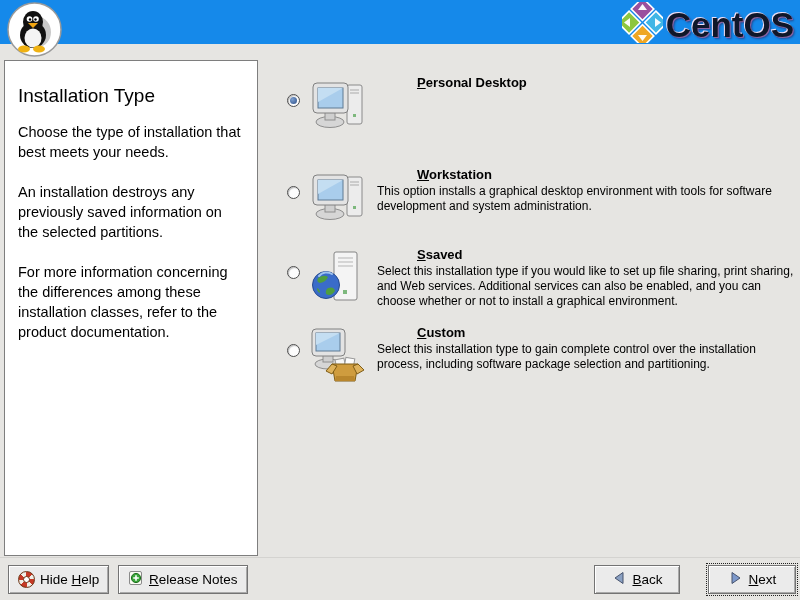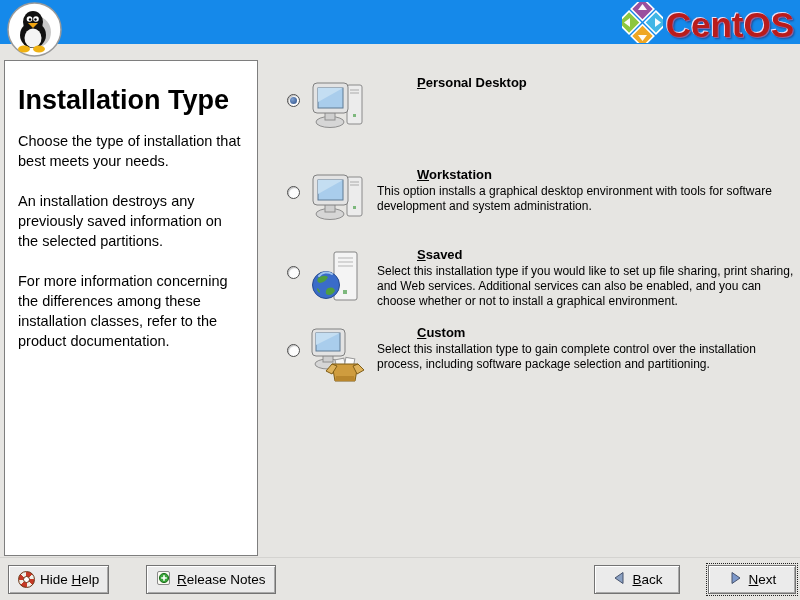--- a/index.html
+++ b/index.html
@@ -7,30 +7,30 @@
   body {
     font-family:"Liberation Sans","DejaVu Sans",sans-serif;
     background:#e6e5e2; color:#000; position:relative;
   }
 
   
   .header-bar { position:absolute; left:0; top:0; width:800px; height:44px; background:#1589ea; }
   .tux-badge { position:absolute; left:7px; top:2px; width:55px; height:55px; z-index:5; }
   .brand { position:absolute; right:6px; top:2px; display:flex; align-items:center; gap:3px; z-index:5; }
   .brand-word {
-    font-size:35px; font-weight:bold; letter-spacing:0px; color:#b91c1c;
+    font-size:35px; font-weight:bold; letter-spacing:0px; color:#0f172a;
     text-shadow:-1px -1px 0 #efe0f6, 1px 1px 0 #8a63a2, 2px 2px 2px rgba(40,10,60,.45);
   }
 
   
   .help-panel {
     position:absolute; left:4px; top:60px; width:254px; height:496px;
     background:#fff; border:1px solid #7e7e7e; padding:0 13px;
   }
-  .help-title { font-size:27px; font-weight:bold; margin-top:24px; letter-spacing:0; }
+  .help-title { font-size:19px; font-weight:normal; margin-top:24px; letter-spacing:0; }
   .help-panel p { font-size:14.5px; line-height:20px; margin-top:20px; }
   .help-panel p.first { margin-top:15px; }
 
   
   .option-row { position:absolute; left:287px; width:510px; display:flex; align-items:flex-start; }
   .row-1 { top:75px; } .row-2 { top:167px; } .row-3 { top:247px; } .row-4 { top:325px; }
   .radio {
     width:13px; height:13px; border-radius:50%; border:1px solid #4d4d4d; background:#fdfdfd;
     margin-top:19px; flex:0 0 13px; position:relative;
     box-shadow:inset 1px 1px 1px rgba(0,0,0,.25);
@@ -49,21 +49,21 @@
   .footer-sep { position:absolute; left:0; top:557px; width:800px; height:1px; background:#d4d3d0; }
   .btn {
     position:absolute; top:565px; height:29px;
     background:#ebebeb; border:1px solid #737373;
     box-shadow:inset 1px 1px 0 #ffffff, inset -1px -1px 0 #a9a9a9;
     display:flex; align-items:center; justify-content:center; gap:5px;
     padding:0 9px; font-size:13.5px; cursor:default;
   }
   .btn .mn { text-decoration:underline; }
   .btn-hide-help { left:8px; }
-  .btn-release-notes { left:118px;margin-left:28px; }
+  .btn-release-notes { left:118px; }
   .btn-back { left:594px; width:86px; }
   .btn-next { left:708px; width:88px; outline:1px dotted #222; outline-offset:1px; }
 
   .lifebuoy {
     width:17px; height:17px; border-radius:50%; position:relative; flex:0 0 17px;
     background:conic-gradient(#c63a26 0 45deg,#efefe8 45deg 90deg,#c63a26 90deg 135deg,#efefe8 135deg 180deg,#c63a26 180deg 225deg,#efefe8 225deg 270deg,#c63a26 270deg 315deg,#efefe8 315deg 360deg);
     border:1px solid #6b3414;
   }
   .lifebuoy::after {
     content:""; position:absolute; left:4px; top:4px; width:5px; height:5px;

